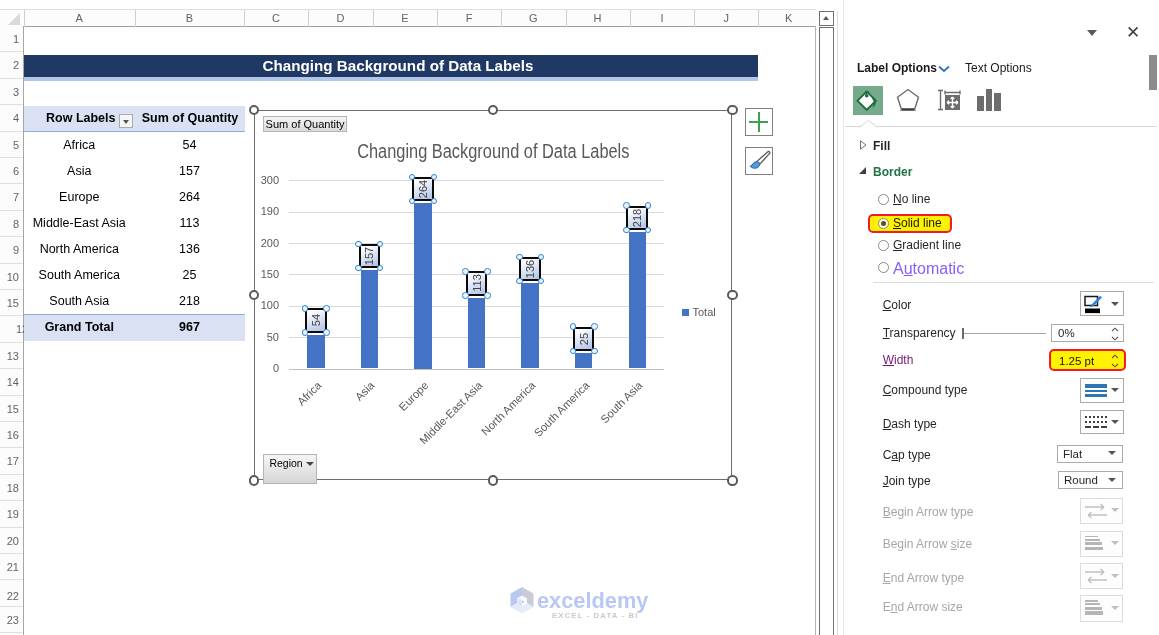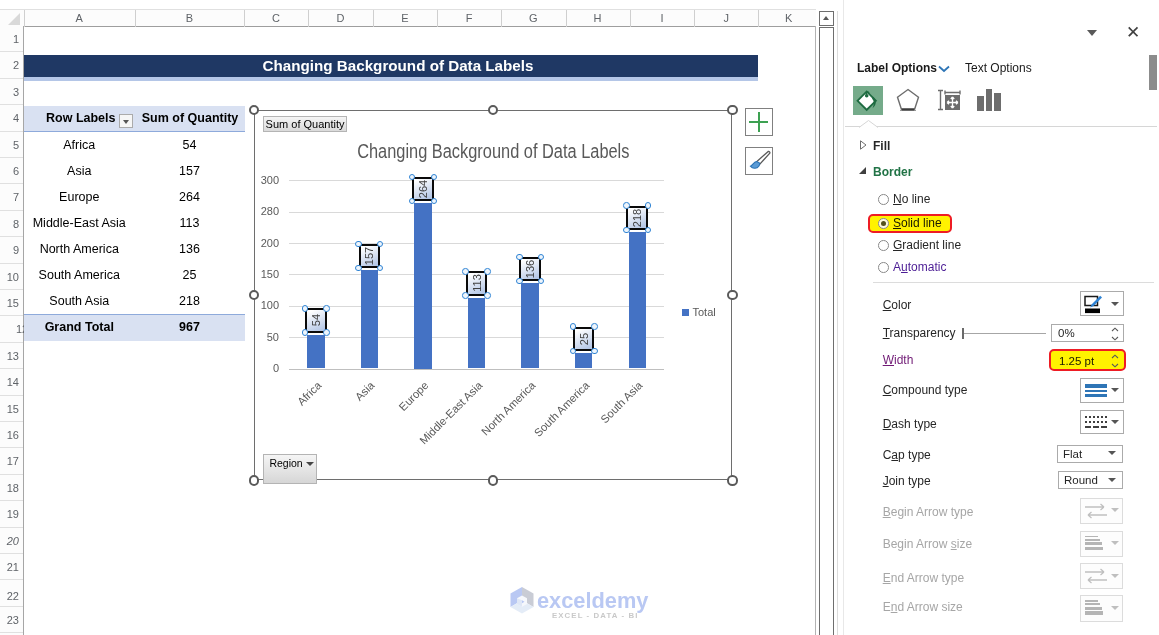--- a/index.html
+++ b/index.html
@@ -49,21 +49,21 @@
 <div class="hdrtxt" style="left:0; top:270.6px; width:19px; text-align:right;">10</div>
 <div class="hdrtxt" style="left:0; top:297.0px; width:19px; text-align:right;">15</div>
 <div class="hdrtxt" style="left:16px; top:323.4px; width:19px; text-align:left;">12</div>
 <div class="hdrtxt" style="left:0; top:349.8px; width:19px; text-align:right;">13</div>
 <div class="hdrtxt" style="left:0; top:376.2px; width:19px; text-align:right;">14</div>
 <div class="hdrtxt" style="left:0; top:402.6px; width:19px; text-align:right;">15</div>
 <div class="hdrtxt" style="left:0; top:429.0px; width:19px; text-align:right;">16</div>
 <div class="hdrtxt" style="left:0; top:455.4px; width:19px; text-align:right;">17</div>
 <div class="hdrtxt" style="left:0; top:481.8px; width:19px; text-align:right;">18</div>
 <div class="hdrtxt" style="left:0; top:508.2px; width:19px; text-align:right;">19</div>
-<div class="hdrtxt" style="left:0; top:534.6px; width:19px; text-align:right;font-style:italic;">20</div>
+<div class="hdrtxt" style="left:0; top:534.6px; width:19px; text-align:right;">20</div>
 <div class="hdrtxt" style="left:0; top:561.0px; width:19px; text-align:right;">21</div>
 <div class="hdrtxt" style="left:0; top:590px; width:19px; text-align:right;">22</div>
 <div class="hdrtxt" style="left:0; top:613.8px; width:19px; text-align:right;">23</div>
 <div class="abs" style="left:815px; top:26.4px; width:1px; height:608.6px; background:#b3b3b3;"></div>
 <div class="abs" style="left:24px; top:55px; width:734px; height:22px; background:#1f3864; color:#fff; font-weight:bold; font-size:15.2px; text-align:center; line-height:22px; text-indent:14px;">Changing Background of Data Labels</div>
 <div class="abs" style="left:24px; top:77px; width:734px; height:3.6px; background:#b4c6e7;"></div>
 <div class="abs" style="left:23.5px; top:106.0px; width:221.0px; height:234.6px; background:#fff;"></div>
 <div class="abs" style="left:23.5px; top:106.0px; width:221.0px; height:26.4px; background:#d9e1f2; border-bottom:1px solid #8eaadb;"></div>
 <div class="abs" style="left:23.5px; top:111.0px; width:92px; text-align:right; font-size:12.5px; font-weight:bold; color:#000;">Row Labels</div>
 <div class="abs" style="left:118.9px; top:114.3px; width:14px; height:13.5px; background:#f6f6f6; border:1px solid #ababab;">
@@ -103,21 +103,21 @@
 <div class="abs" style="left:249px; top:362.1px; width:30px; text-align:right; font-size:11px; color:#595959;">0</div>
 <div class="abs" style="left:289.0px; top:337.1px; width:375.0px; height:1px; background:#d9d9d9;"></div>
 <div class="abs" style="left:249px; top:330.8px; width:30px; text-align:right; font-size:11px; color:#595959;">50</div>
 <div class="abs" style="left:289.0px; top:305.8px; width:375.0px; height:1px; background:#d9d9d9;"></div>
 <div class="abs" style="left:249px; top:299.4px; width:30px; text-align:right; font-size:11px; color:#595959;">100</div>
 <div class="abs" style="left:289.0px; top:274.4px; width:375.0px; height:1px; background:#d9d9d9;"></div>
 <div class="abs" style="left:249px; top:268.1px; width:30px; text-align:right; font-size:11px; color:#595959;">150</div>
 <div class="abs" style="left:289.0px; top:243.1px; width:375.0px; height:1px; background:#d9d9d9;"></div>
 <div class="abs" style="left:249px; top:236.7px; width:30px; text-align:right; font-size:11px; color:#595959;">200</div>
 <div class="abs" style="left:289.0px; top:211.8px; width:375.0px; height:1px; background:#d9d9d9;"></div>
-<div class="abs" style="left:249px; top:205.3px; width:30px; text-align:right; font-size:11px; color:#595959;">280</div>
+<div class="abs" style="left:249px; top:205.3px; width:30px; text-align:right; font-size:11px; color:#595959;">190</div>
 <div class="abs" style="left:289.0px; top:180.4px; width:375.0px; height:1px; background:#d9d9d9;"></div>
 <div class="abs" style="left:249px; top:174.0px; width:30px; text-align:right; font-size:11px; color:#595959;">300</div>
 <div class="abs" style="left:289.0px; top:368.5px; width:375.0px; height:1px; background:#bfbfbf;"></div>
 <div class="abs" style="left:307.2px; top:334.6px; width:17.4px; height:33.9px; background:#4472c4;"></div>
 <div class="abs" style="left:360.8px; top:270.1px; width:17.4px; height:98.4px; background:#4472c4;"></div>
 <div class="abs" style="left:414.3px; top:203.0px; width:17.4px; height:165.5px; background:#4472c4;"></div>
 <div class="abs" style="left:467.8px; top:297.6px; width:17.4px; height:70.9px; background:#4472c4;"></div>
 <div class="abs" style="left:521.4px; top:283.2px; width:17.4px; height:85.3px; background:#4472c4;"></div>
 <div class="abs" style="left:574.9px; top:352.8px; width:17.4px; height:15.7px; background:#4472c4;"></div>
 <div class="abs" style="left:628.5px; top:231.8px; width:17.4px; height:136.7px; background:#4472c4;"></div>
@@ -254,21 +254,21 @@
 <div class="abs" style="left:873px; top:165px; font-size:12px; font-weight:bold; color:#217346;">Border</div>
 <div class="abs" style="left:878px; top:193.9px; width:10.8px; height:10.8px; border-radius:50%; background:#fff; border:1.1px solid #8a8a8a;"></div>
 <div class="abs" style="left:893px; top:191.8px; font-size:12px; color:#262626;"><u>N</u>o line</div>
 <div class="abs" style="left:867.5px; top:214px; width:84px; height:18.5px; background:#fff200; border:2.6px solid #ee1c24; border-radius:5px;"></div>
 <div class="abs" style="left:878px; top:217.79999999999998px; width:10.8px; height:10.8px; border-radius:50%; background:#fdf9dd; border:1.1px solid #8a8a8a;"></div>
     <div class="abs" style="left:880.8px; top:220.6px; width:5.6px; height:5.6px; border-radius:50%; background:#55521c;"></div>
 <div class="abs" style="left:893px; top:215.7px; font-size:12px; color:#1a1a00;"><u>S</u>olid line</div>
 <div class="abs" style="left:878px; top:239.9px; width:10.8px; height:10.8px; border-radius:50%; background:#fff; border:1.1px solid #8a8a8a;"></div>
 <div class="abs" style="left:893px; top:237.8px; font-size:12px; color:#262626;"><u>G</u>radient line</div>
 <div class="abs" style="left:878px; top:261.90000000000003px; width:10.8px; height:10.8px; border-radius:50%; background:#fff; border:1.1px solid #8a8a8a;"></div>
-<div class="abs" style="left:893px; top:259.8px; font-size:12px; color:#4c1d95;">A<u>u</u>tomatic</div>
+<div class="abs" style="left:893px; top:259.8px; font-size:16px; color:#8b5cf6;">A<u>u</u>tomatic</div>
 <div class="abs" style="left:873px; top:281.6px; width:281px; height:1px; background:#dcdcdc;"></div>
 <div class="abs" style="left:882.7px; top:297.7px; font-size:12px; color:#262626;"><u>C</u>olor</div>
 <div class="abs" style="left:1079.5px; top:291.4px; width:44px; height:24.9px; background:#fff; border:1px solid #ababab;"></div>
 <svg class="abs" style="left:1084px; top:294.5px;" width="20" height="19" viewBox="0 0 20 19">
       <rect x="1" y="1.5" width="12.5" height="9" fill="#fff" stroke="#1a1a1a" stroke-width="1.5"></rect>
       <path d="M16.2 0.8 L7.8 9.2 L6.2 12.6 L9.6 11 L18 2.6 Z" fill="#2e83d4"></path>
       <rect x="1" y="13.5" width="15" height="4.6" fill="#000"></rect>
     </svg>
 <div class="abs" style="left:1110.5px; top:301.5px; width:0; height:0; border-left:4.2px solid transparent; border-right:4.2px solid transparent; border-top:4.8px solid #555;"></div>
 <div class="abs" style="left:882.7px; top:325.8px; font-size:12px; color:#262626;"><u>T</u>ransparency</div>

